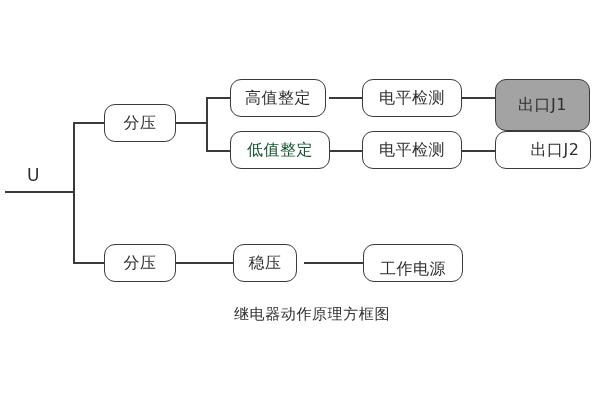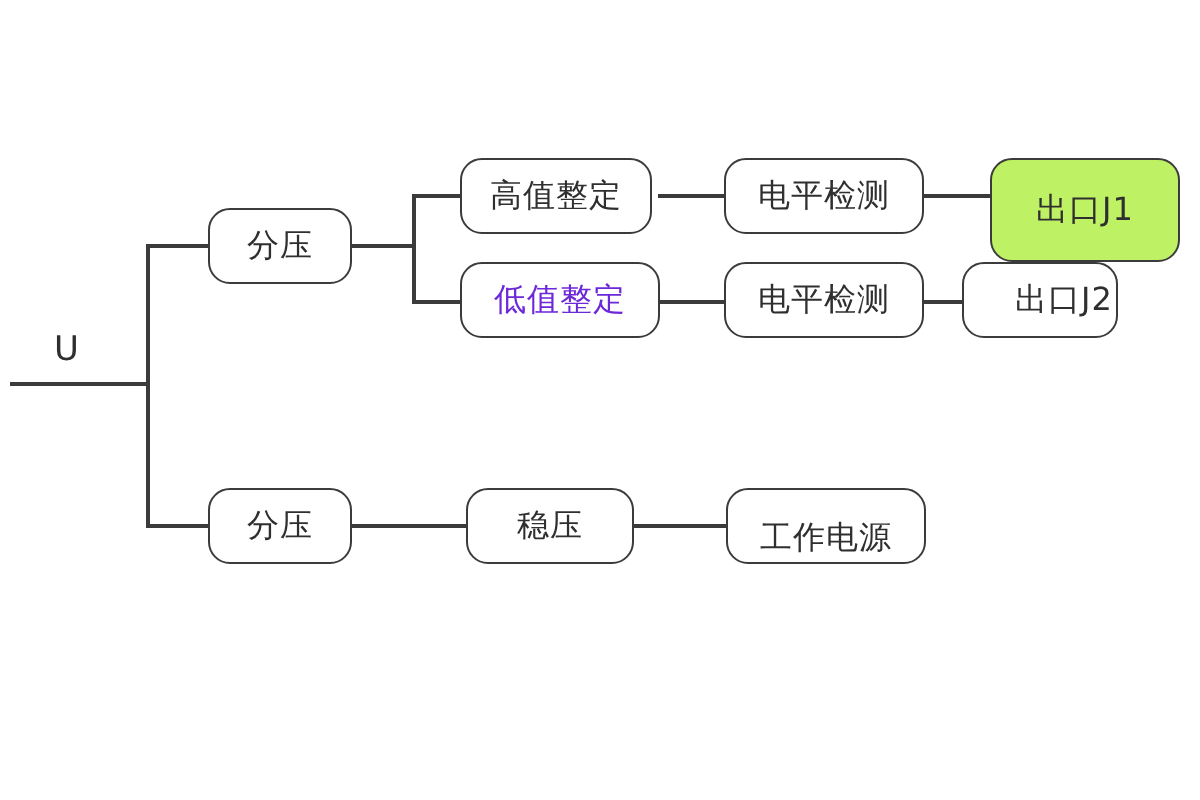--- a/index.html
+++ b/index.html
@@ -80,41 +80,42 @@
     </div>
 
   <div id="node-layer">
       <div class="node" style="left: 104px; top: 104px; width: 72px; height: 38px; border-color: rgb(59, 59, 59); background: rgb(255, 255, 255);">
         <span style="color: rgb(47, 47, 47);">分压</span>
       </div>
       <div class="node" style="left: 230px; top: 79px; width: 96px; height: 38px; border-color: rgb(59, 59, 59); background: rgb(255, 255, 255);">
         <span style="color: rgb(47, 47, 47);">高值整定</span>
       </div>
       <div class="node" style="left: 230px; top: 131px; width: 100px; height: 38px; border-color: rgb(59, 59, 59); background: rgb(255, 255, 255);">
-        <span style="color: #6d28d9;">低值整定</span>
+        <span style="color: #14532d;">低值整定</span>
       </div>
       <div class="node" style="left: 362px; top: 79px; width: 100px; height: 38px; border-color: rgb(59, 59, 59); background: rgb(255, 255, 255);">
         <span style="color: rgb(47, 47, 47);">电平检测</span>
       </div>
       <div class="node" style="left: 362px; top: 131px; width: 100px; height: 38px; border-color: rgb(59, 59, 59); background: rgb(255, 255, 255);">
         <span style="color: rgb(47, 47, 47);">电平检测</span>
       </div>
-      <div class="node" style="left: 495px; top: 79px; width: 95px; height: 52px; border-color: rgb(59, 59, 59); background: #bef264;">
+      <div class="node" style="left: 495px; top: 79px; width: 95px; height: 52px; border-color: rgb(59, 59, 59); background: #a3a3a3;">
         <span style="color: rgb(47, 47, 47);">出口J1</span>
       </div>
-      <div class="node" style="left: 481px; top: 131px; width: 78px; height: 38px; border-color: rgb(59, 59, 59); background: rgb(255, 255, 255); padding-left: 24px;">
+      <div class="node" style="left: 495px; top: 131px; width: 96px; height: 38px; border-color: rgb(59, 59, 59); background: rgb(255, 255, 255); padding-left: 24px;">
         <span style="color: rgb(47, 47, 47);">出口J2</span>
       </div>
       <div class="node" style="left: 104px; top: 244px; width: 72px; height: 38px; border-color: rgb(59, 59, 59); background: rgb(255, 255, 255);">
         <span style="color: rgb(47, 47, 47);">分压</span>
       </div>
-      <div class="node" style="left: 233px; top: 244px; width: 84px; height: 38px; border-color: rgb(59, 59, 59); background: rgb(255, 255, 255);">
+      <div class="node" style="left: 233px; top: 244px; width: 64px; height: 38px; border-color: rgb(59, 59, 59); background: rgb(255, 255, 255);">
         <span style="color: rgb(47, 47, 47);">稳压</span>
       </div>
       <div class="node" style="left: 363px; top: 244px; width: 100px; height: 38px; border-color: rgb(59, 59, 59); background: rgb(255, 255, 255);">
         <span style="color: rgb(47, 47, 47); margin-top: 12px;">工作电源</span>
       </div>
     </div>
 
   <span class="label-u" id="input-label" style="left: 27px; top: 167px; color: rgb(47, 47, 47);">U</span>
 
+  <span class="caption" id="diagram-caption" style="left: 234px; top: 307px; color: rgb(47, 47, 47);">继电器动作原理方框图</span>
 
 </div>
 
 </body></html>

